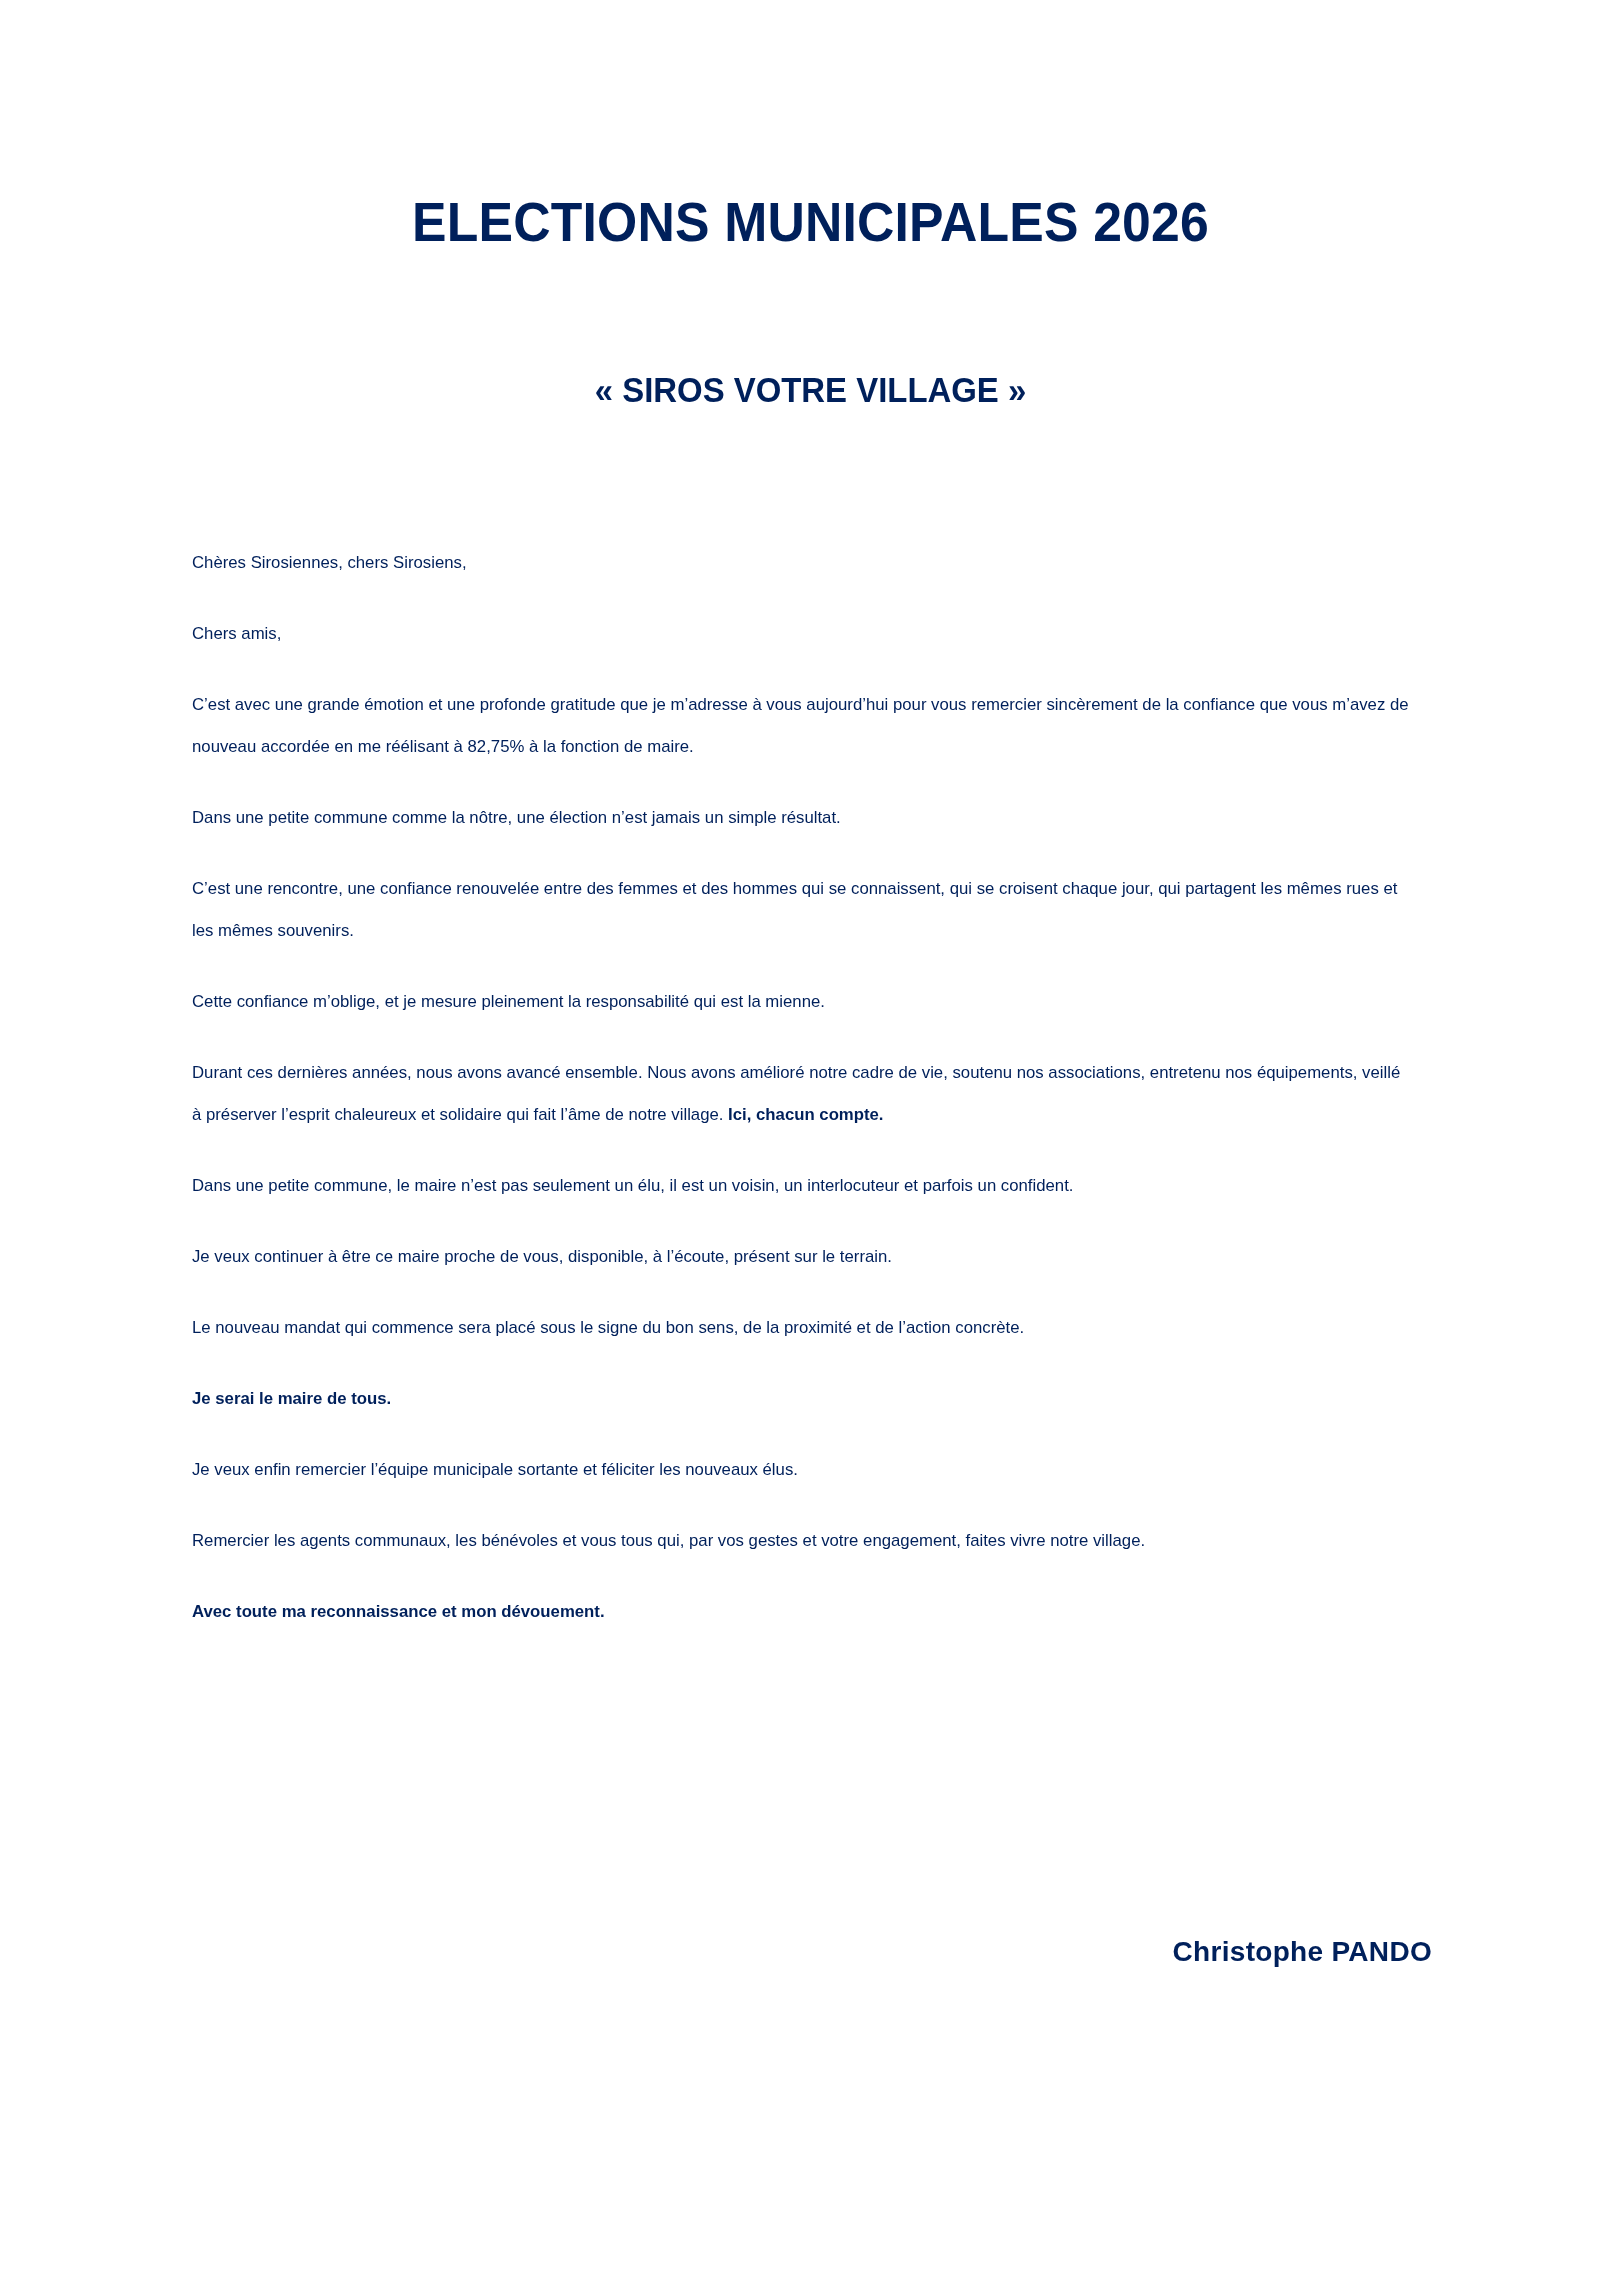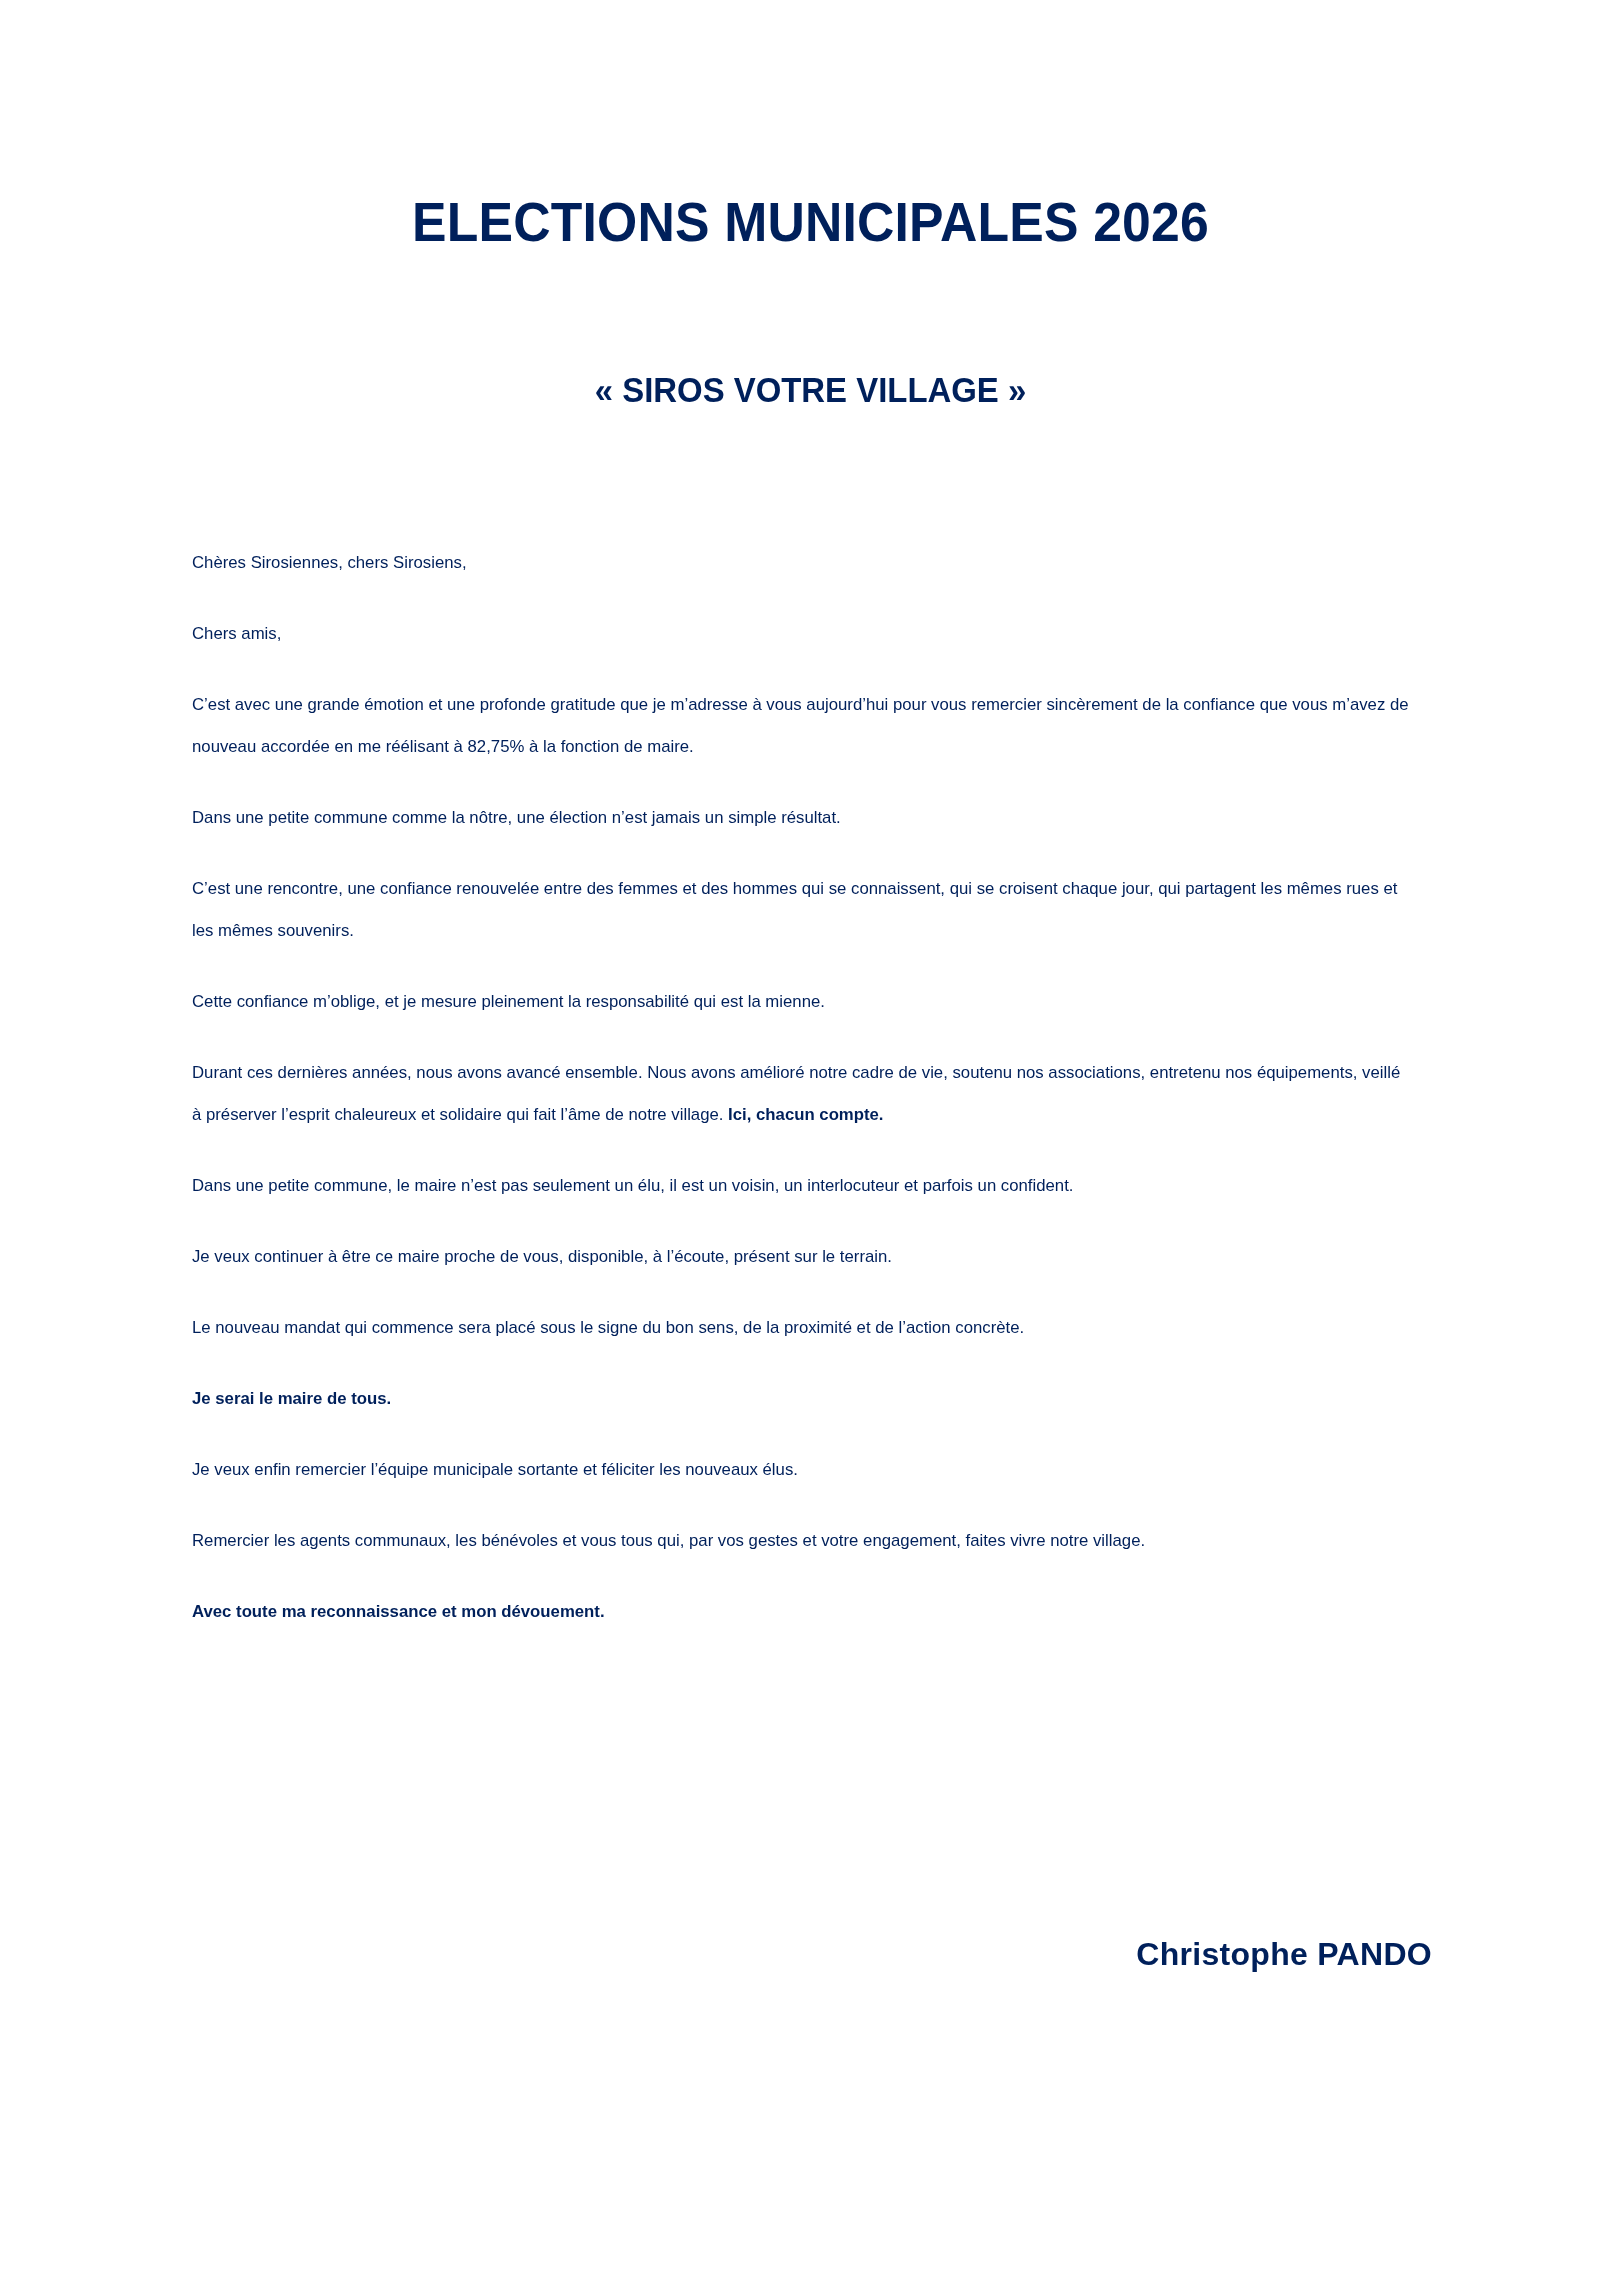--- a/index.html
+++ b/index.html
@@ -80,21 +80,21 @@
     margin-bottom: 29px;
   }
 
   
   .signature {
     position: absolute;
     left: 192px;
     width: 1240px;
     top: 1923px;
     text-align: right;
-    font-size: 32px;
+    font-size: 28px;
     font-weight: 700;
     letter-spacing: 0.3px;
     color: #00205B;
   }
 </style>
 </head>
 <body>
 
 <div class="page">
 

